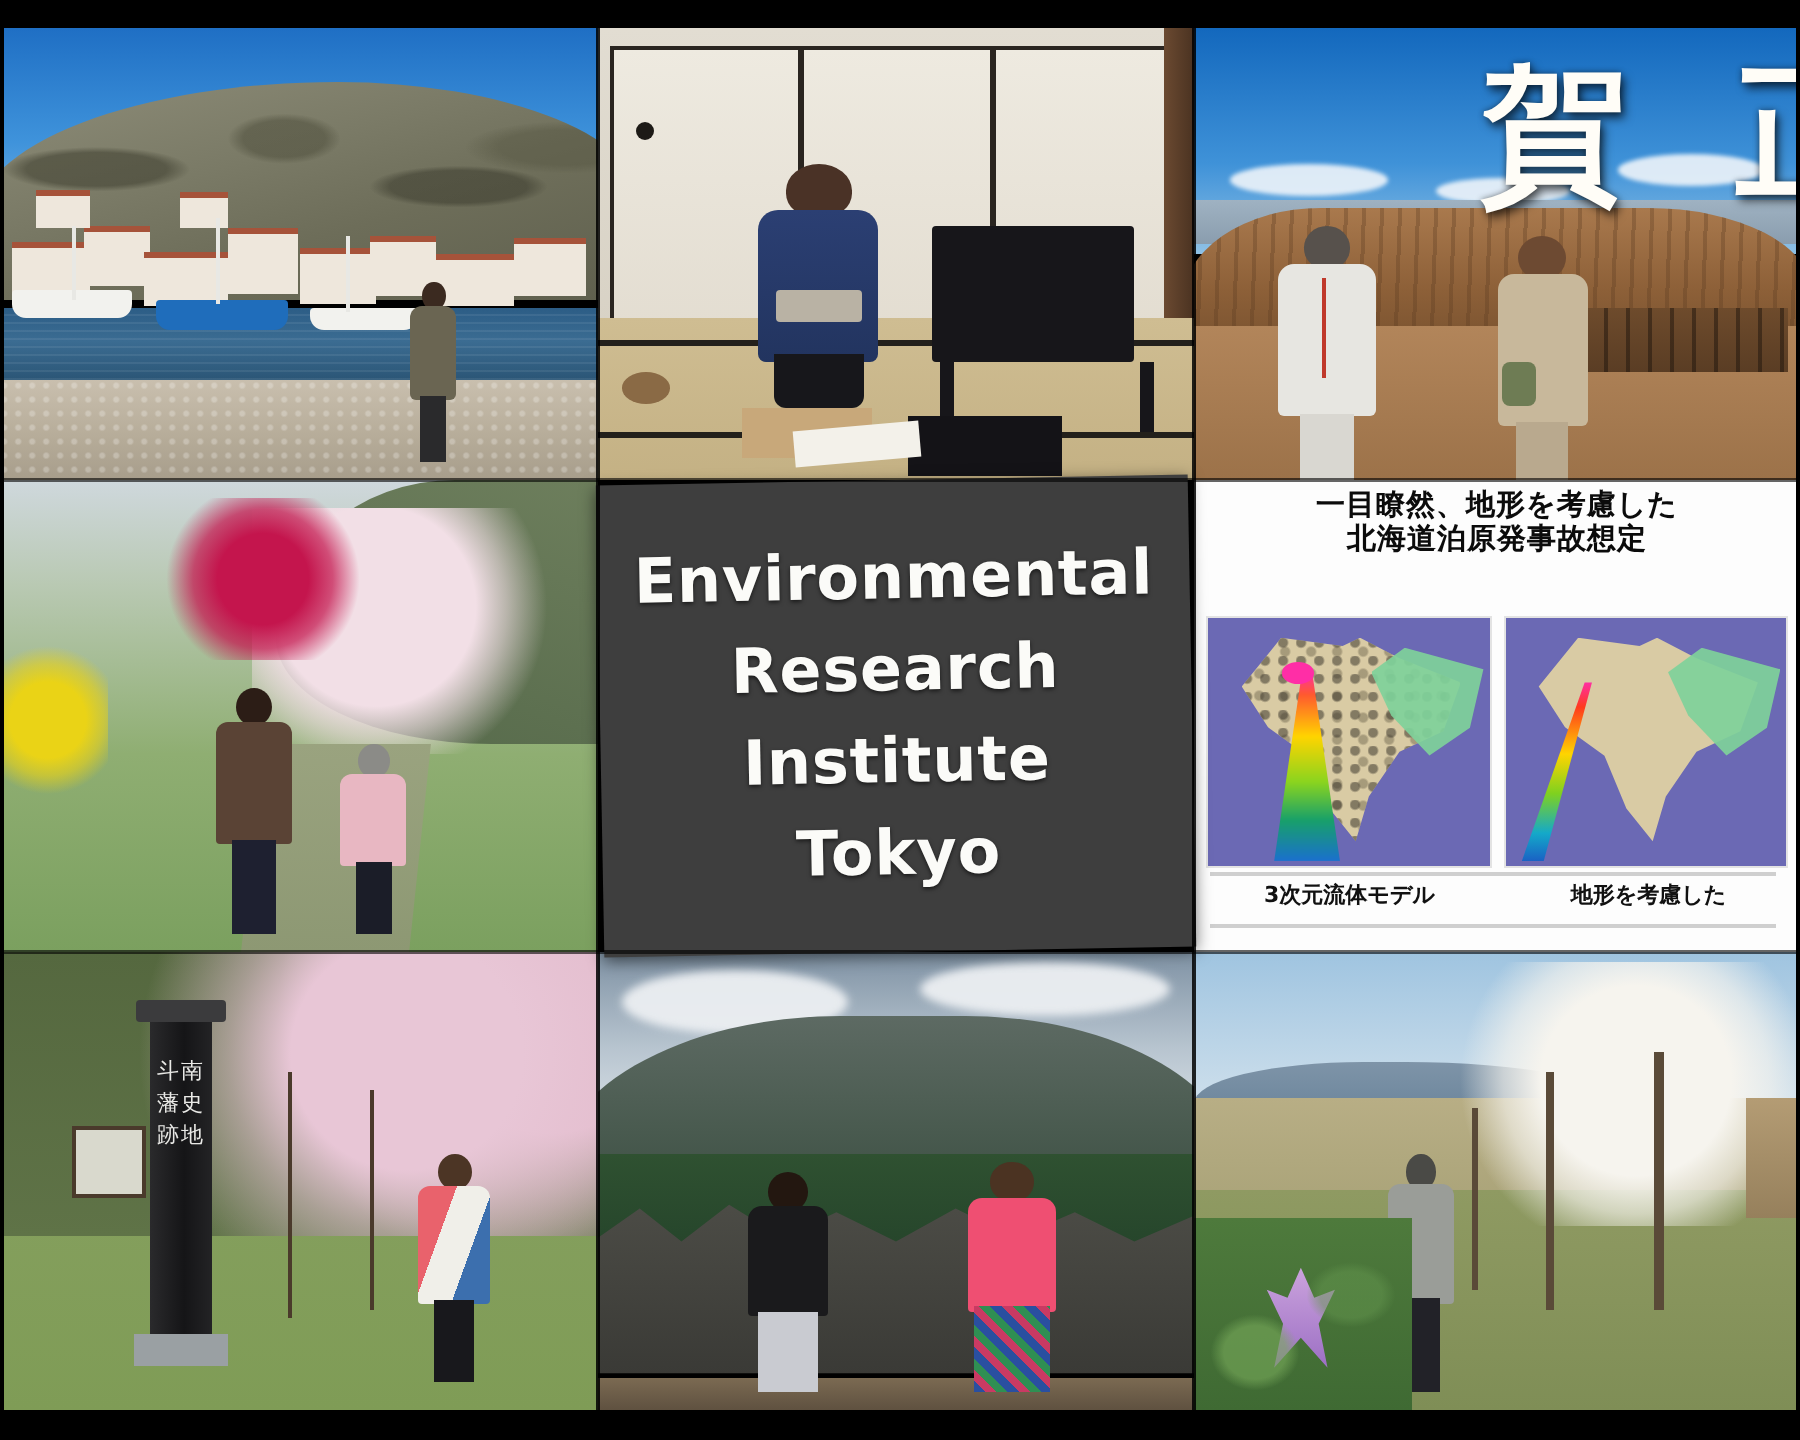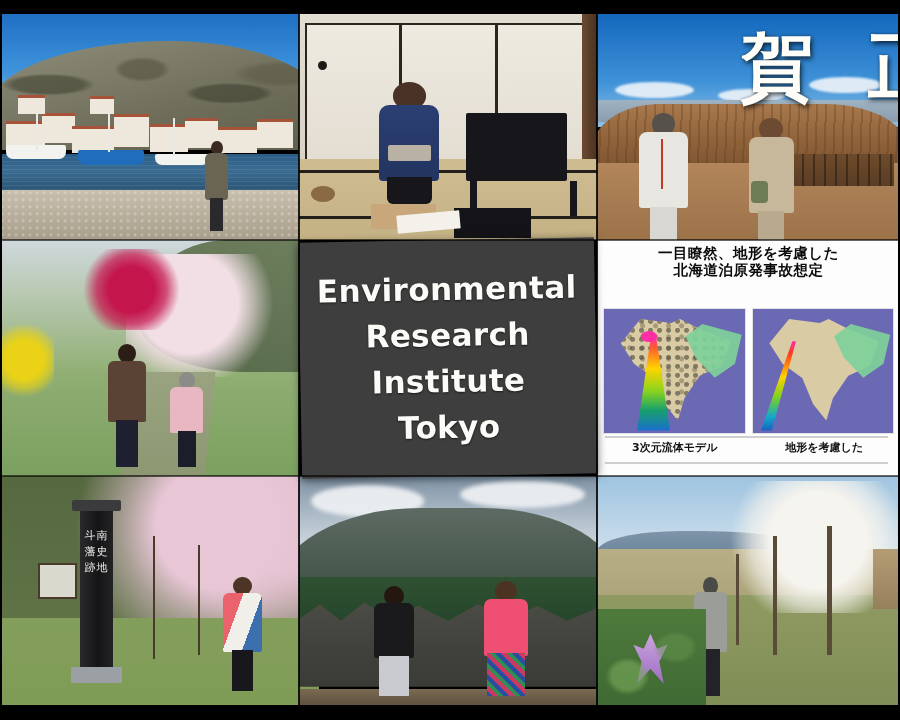--- a/index.html
+++ b/index.html
@@ -146,21 +146,21 @@
     background:#ff2ea6;border-radius:50%;}
   .plume-narrow{position:absolute;left:6%;top:26%;width:26%;height:72%;
     background:linear-gradient(#ff2ea6,#ff3b1d 14%,#ffd400 40%,#7fd11f 62%,#14a9c9 84%,#1a5fc4 100%);
     clip-path:polygon(86% 0,96% 0,30% 100%,0 100%);}
   .sim-cap{position:absolute;top:200px;width:50%;text-align:center;
     font-size:11px;font-weight:bold;color:#111;}
   .sim-cap.l{left:2px;}.sim-cap.r{left:50%;}
   .sim-rule{position:absolute;left:8px;width:283px;height:2px;background:#cfcfcf;}
 
   
-  .c-bl{left:0;top:476px;width:299px;height:229px;padding-left:20px;}
+  .c-bl{left:0;top:476px;width:299px;height:229px;}
   .bl-bg{position:absolute;inset:0;background:linear-gradient(#7f8f63,#86a05f 40%,#7f9c56);}
   .bl-trees{position:absolute;left:0;top:0;width:100%;height:62%;
     background:radial-gradient(circle at 68% 36%, #e8c6d6 0 26%, rgba(232,198,214,.55) 40%, transparent 60%),
                radial-gradient(circle at 92% 22%, #e3bccd 0 20%, transparent 46%),
                linear-gradient(#55683f,#5f7347);}
   .bl-branch{position:absolute;background:#4a3a2b;}
   .monument{position:absolute;left:25%;top:14%;width:10.5%;height:74%;
     background:linear-gradient(90deg,#2a2a2c,#151517 55%,#232325);}
   .monument:before{content:"";position:absolute;left:-22%;top:-5%;width:144%;height:7%;
     background:#3b3b3d;border-radius:2px;}

